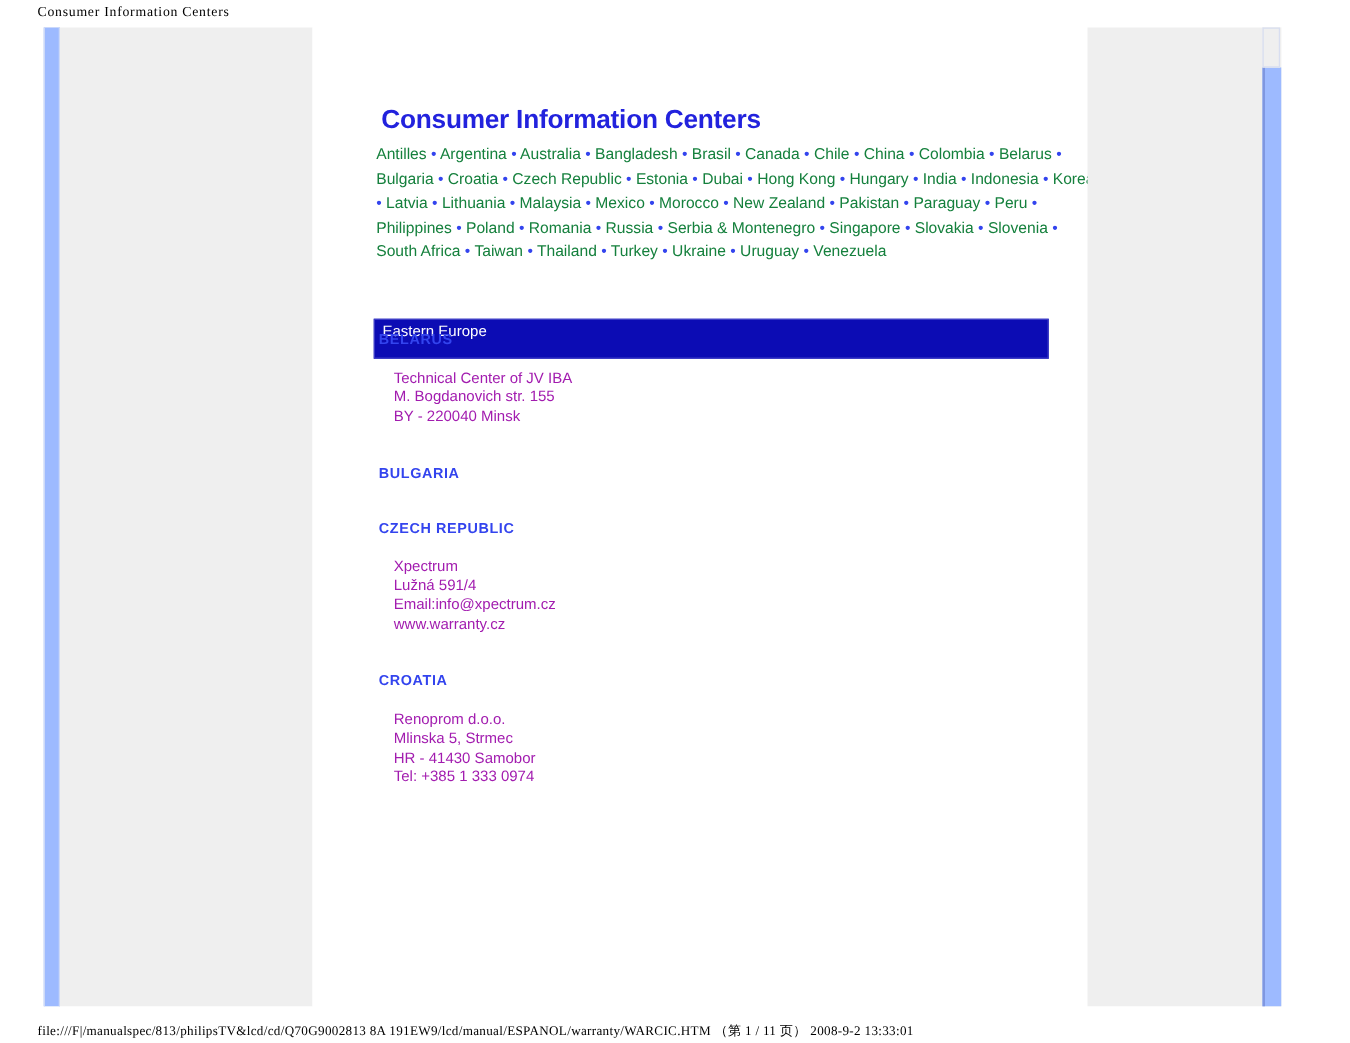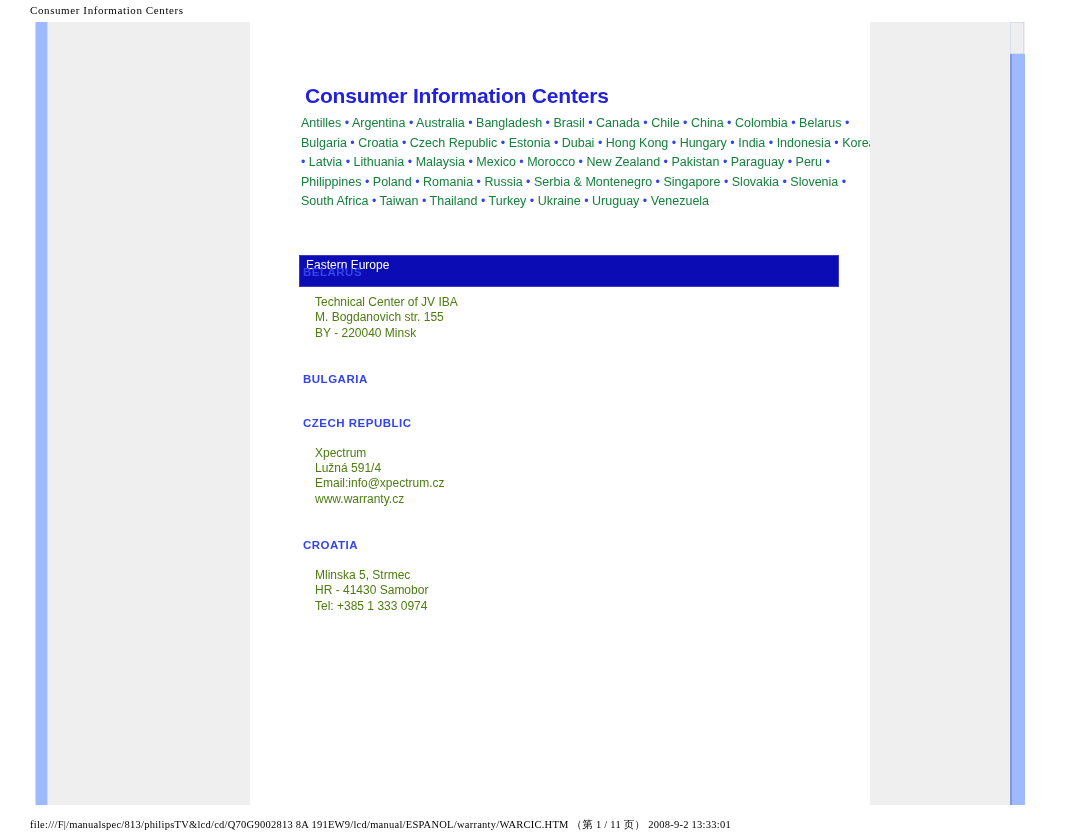--- a/index.html
+++ b/index.html
@@ -187,21 +187,21 @@
   }
   .entry-country {
     font-size: 11.5px;
     font-weight: bold;
     color: #3344ee;
     letter-spacing: 0.5px;
     margin: 0 0 17px 4px;
   }
   .entry-lines {
     font-size: 12px;
-    color: #4d7c0f;
+    color: #a21caf;
     line-height: 15.3px;
     margin: 15px 0 0 16px;
   }
   .entry-block {
     margin-bottom: 32px;
   }
 </style>
 </head>
 <body>
 
@@ -239,20 +239,21 @@
             <div class="entry-lines">
               <div>Xpectrum</div>
               <div>Lužná 591/4</div>
               <div>Email:info@xpectrum.cz</div>
               <div>www.warranty.cz</div>
             </div>
           </div>
           <div class="entry-block">
             <div class="entry-country">CROATIA</div>
             <div class="entry-lines">
+              <div>Renoprom d.o.o.</div>
               <div>Mlinska 5, Strmec</div>
               <div>HR - 41430 Samobor</div>
               <div>Tel: +385 1 333 0974</div>
             </div>
           </div>
         </div>
 
     </div>
   </div>
 

